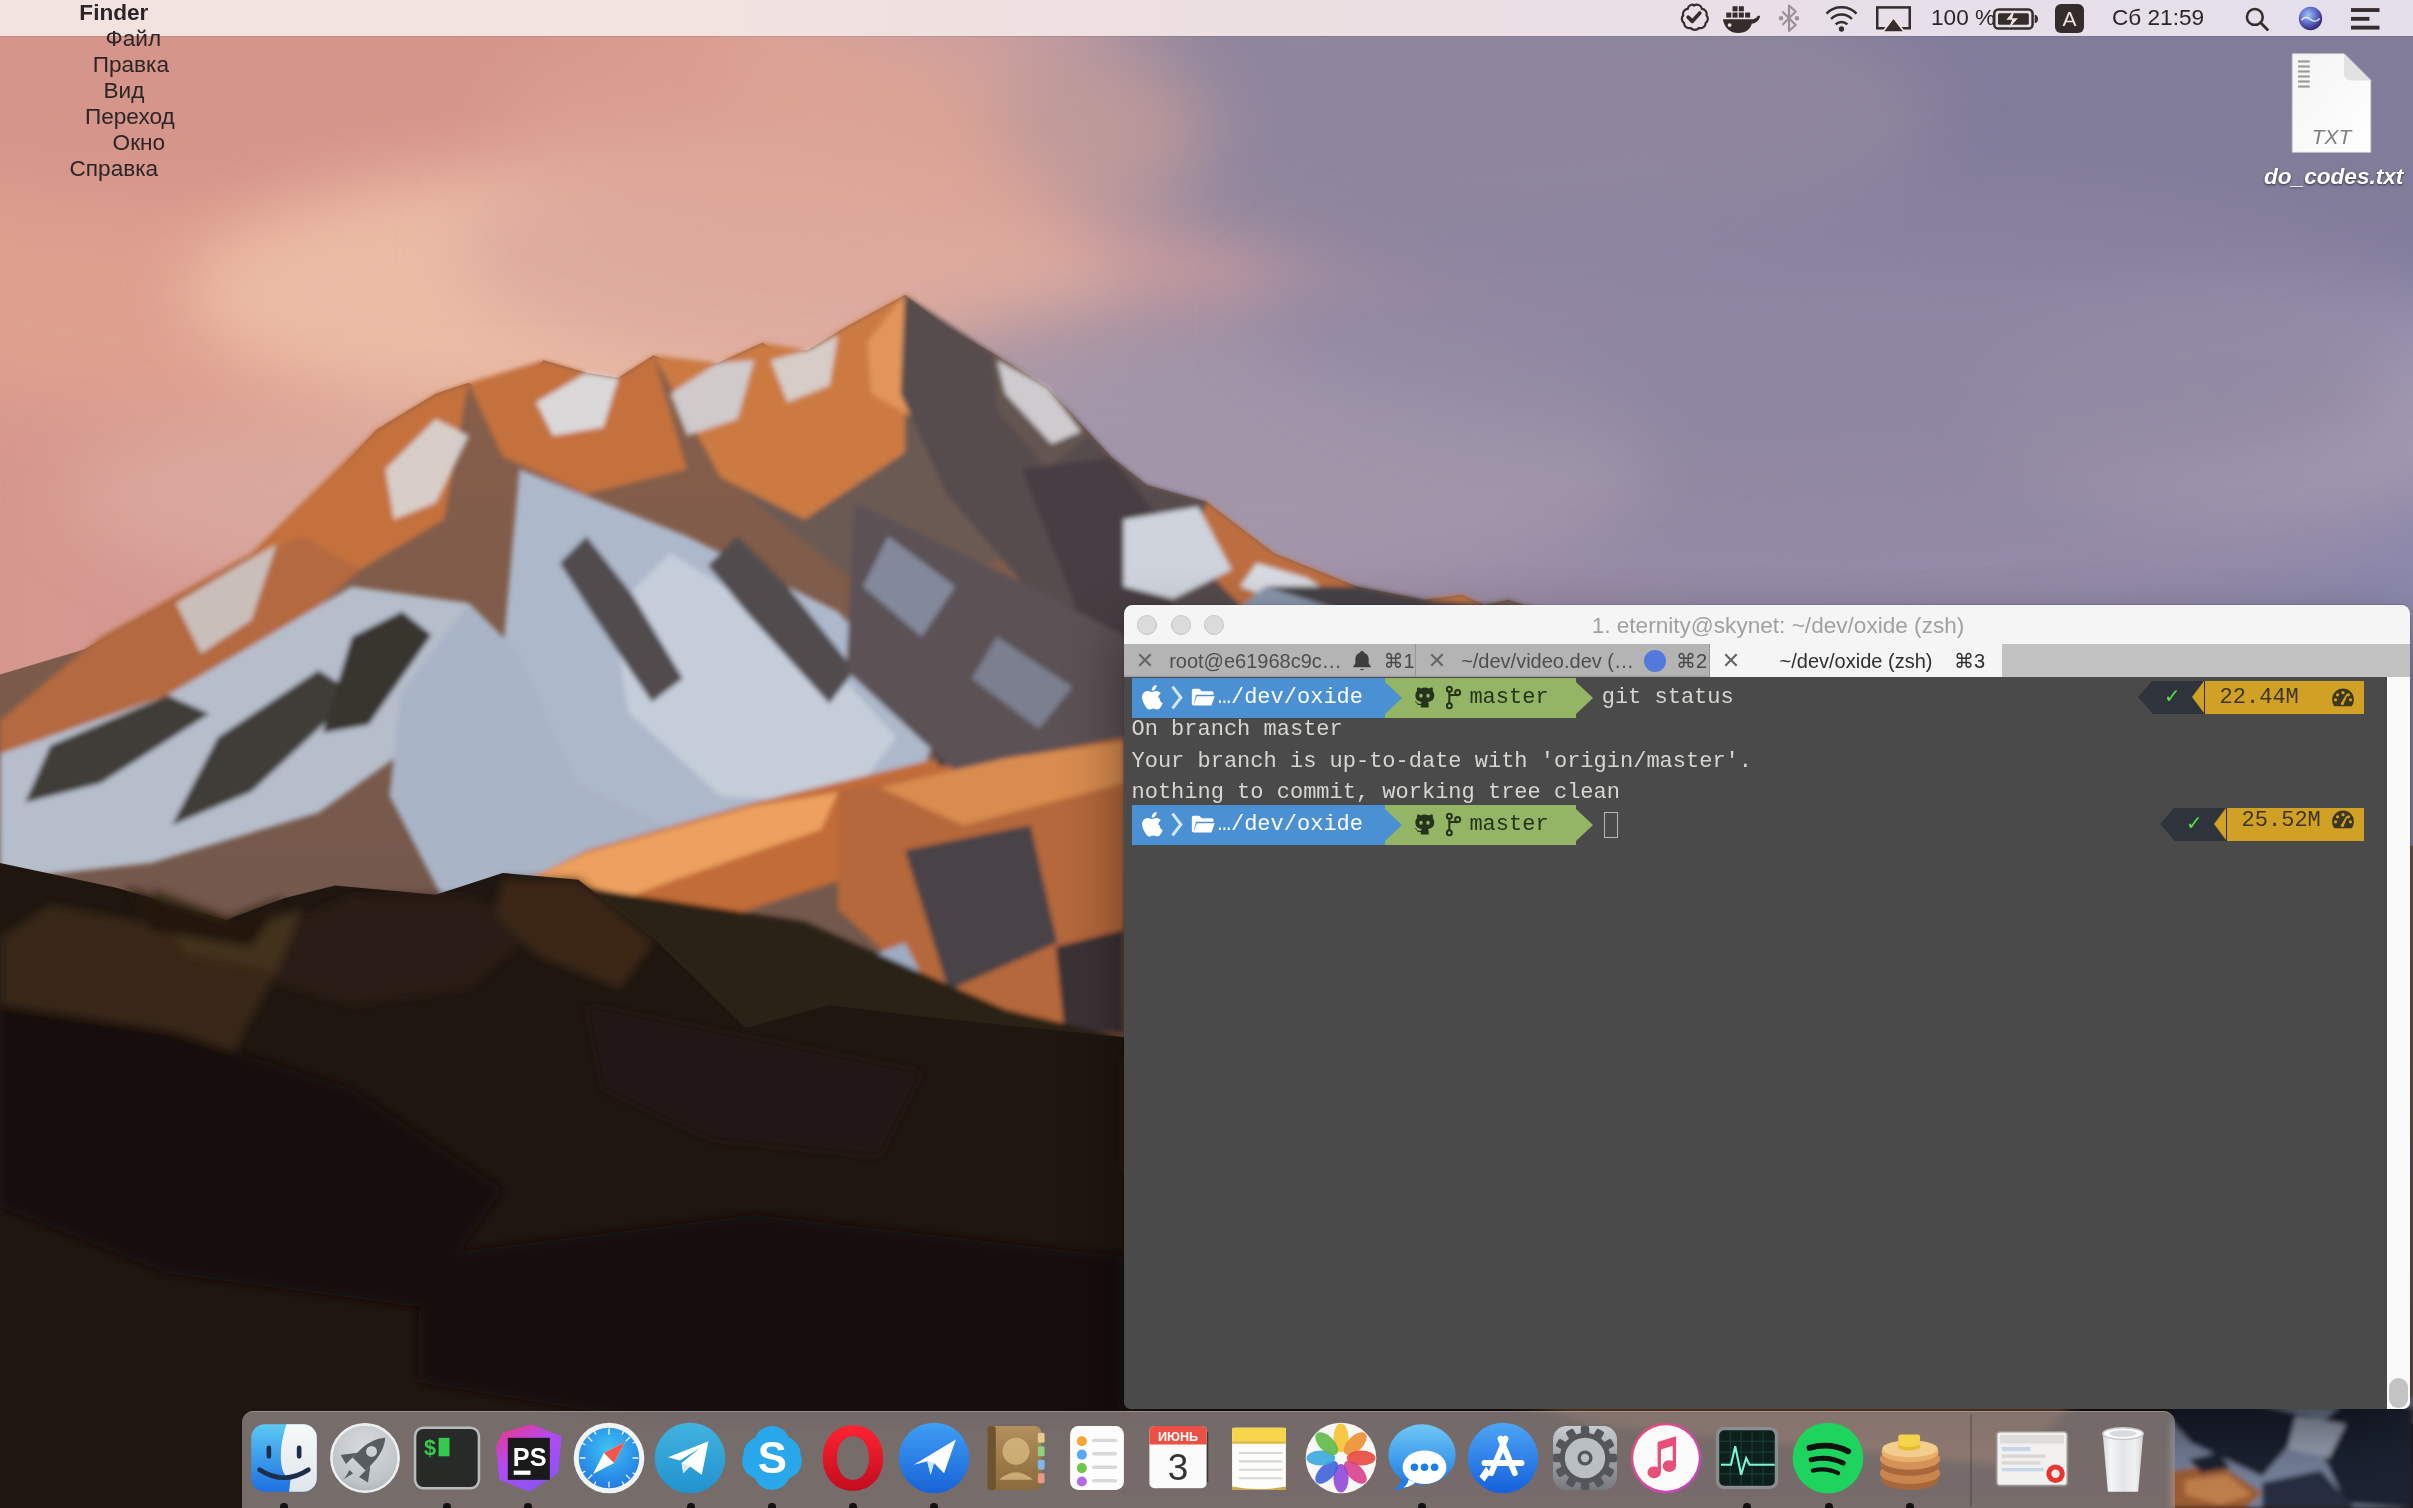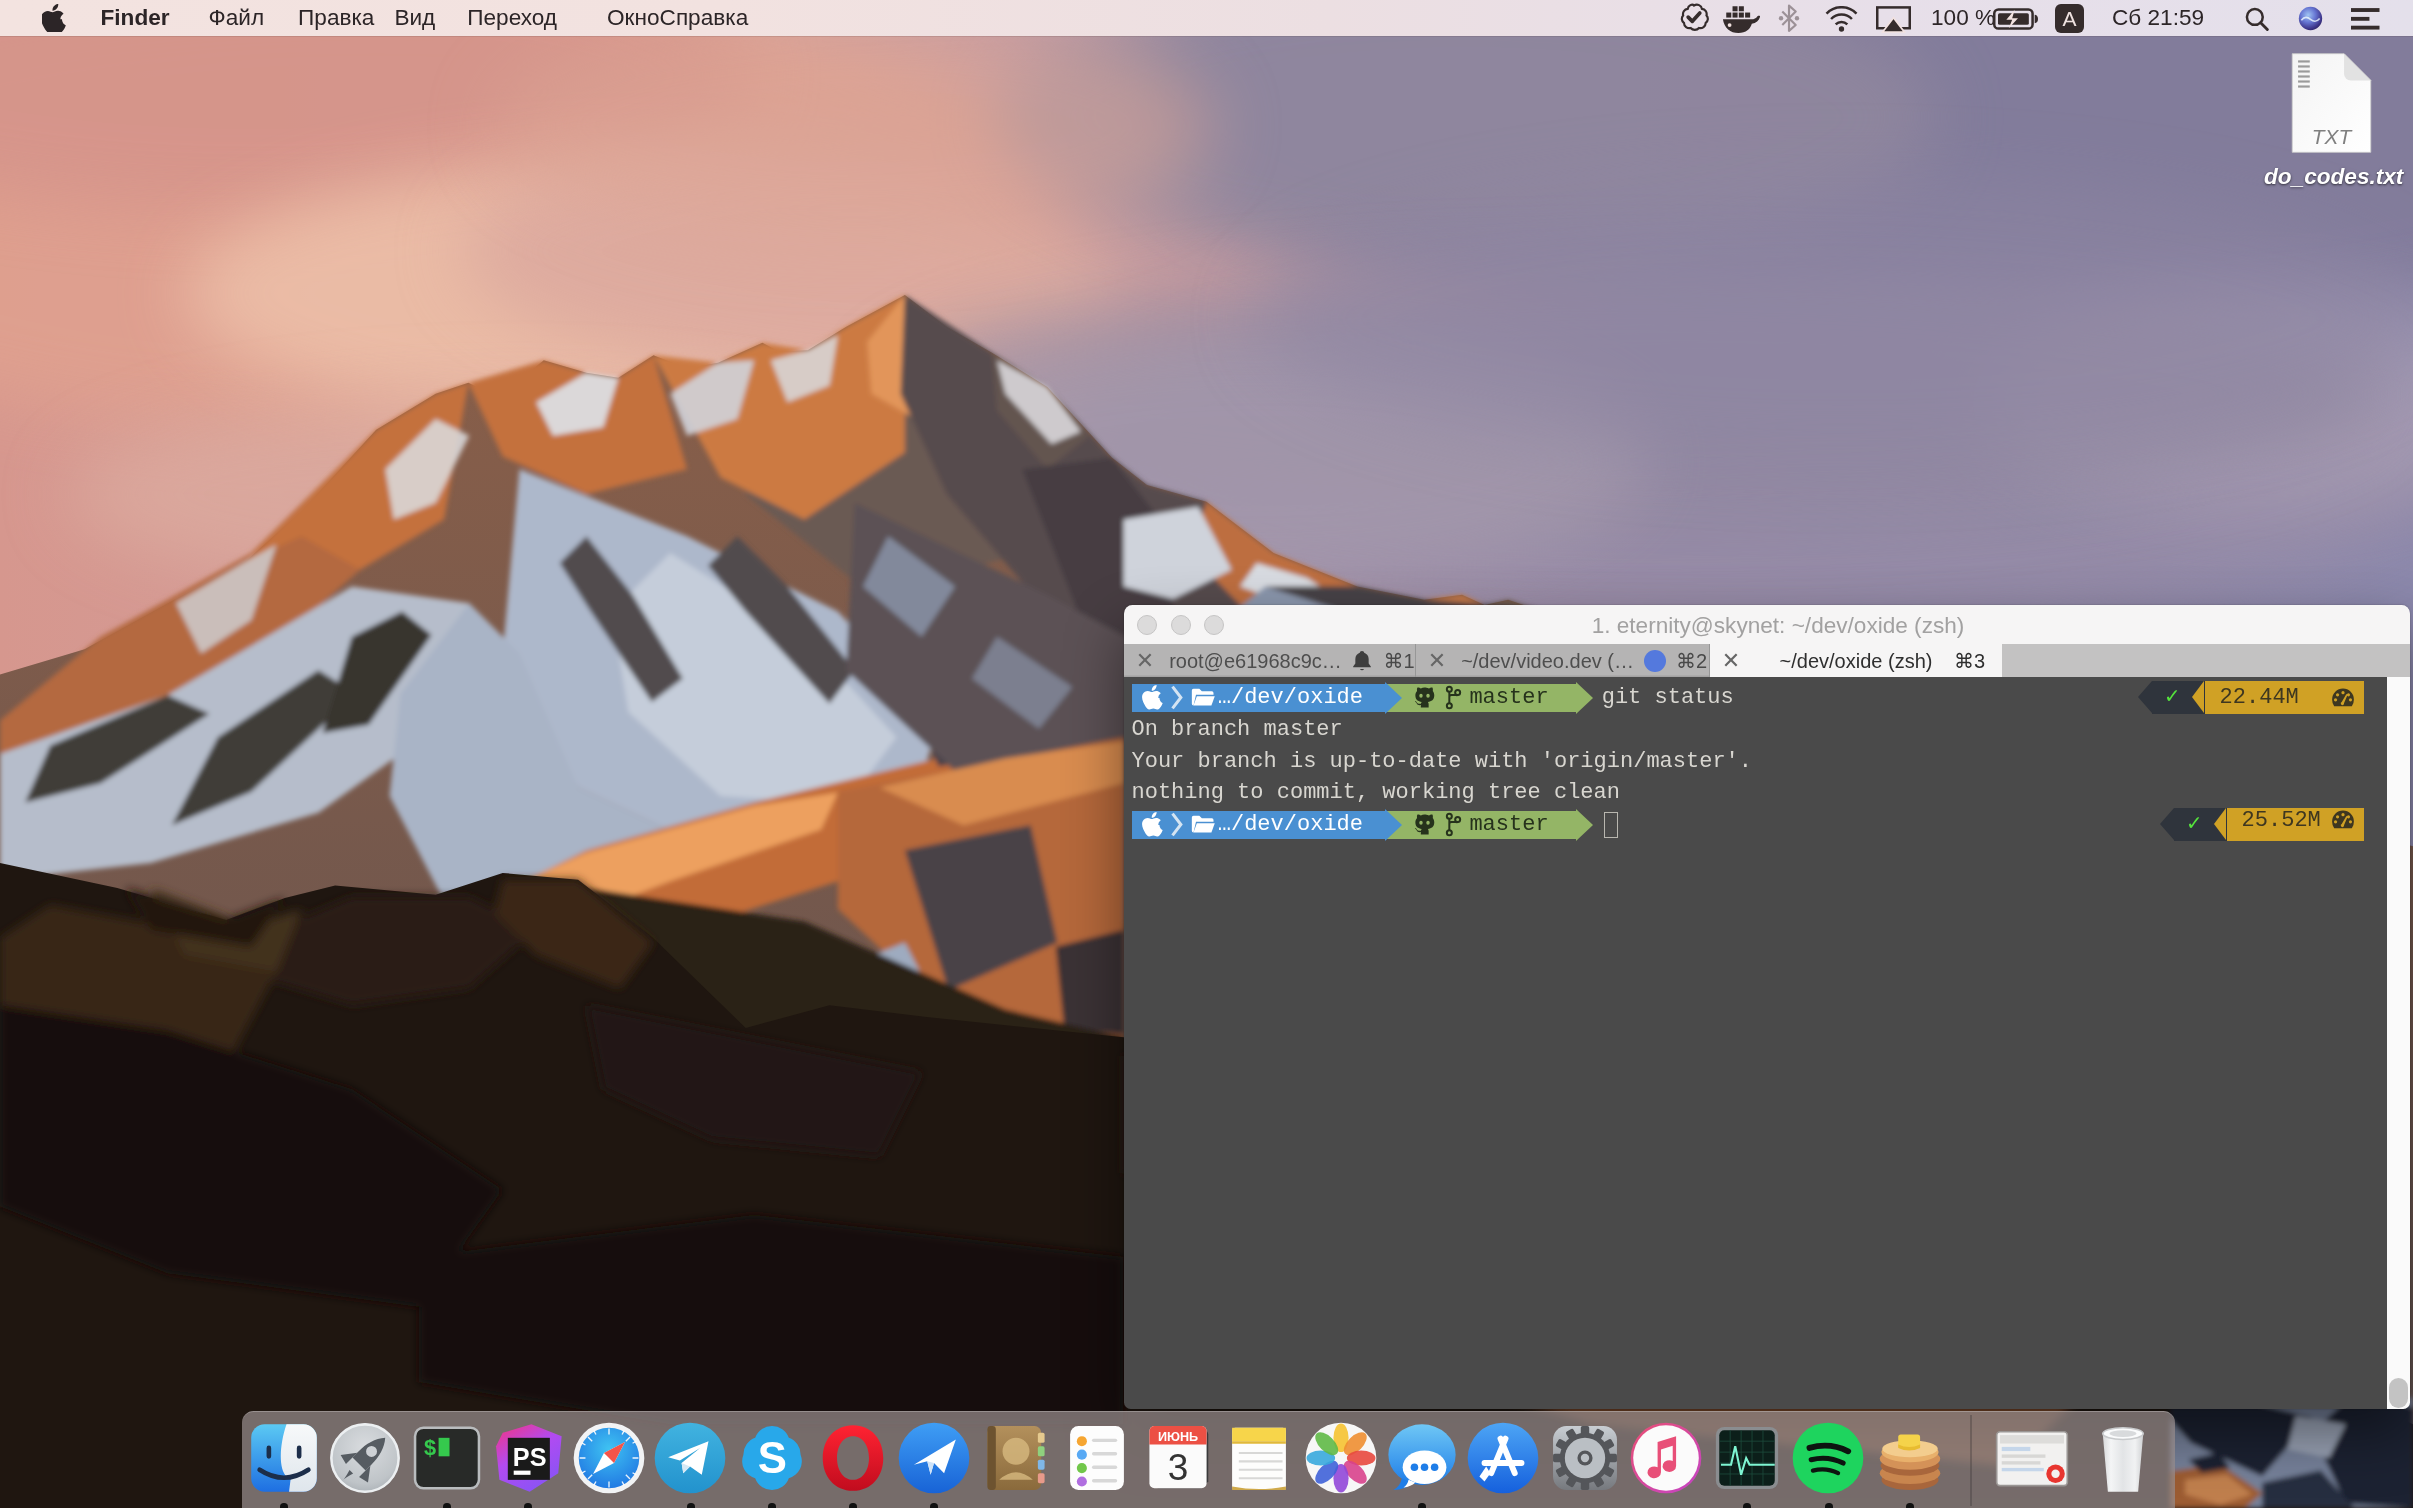--- a/index.html
+++ b/index.html
@@ -26,21 +26,21 @@
   #wtitle{position:absolute;left:0;top:0;width:100%;height:39px;line-height:42px;text-align:center;
     color:#a2a1a1;font-size:22.6px;padding-left:22px;}
   #tabbar{position:absolute;left:0;top:39px;width:100%;height:34px;background:#c0bfbf;display:flex;}
   .tab{height:34px;font-size:20px;color:#494949;display:flex;align-items:center;position:relative;white-space:nowrap;overflow:hidden;}
   .tab.inactive{background:#b5b4b4;border-right:0.8px solid #979797;box-shadow:inset 0 -2.5px 0 #a3a2a2;}
   .tab.active{background:#f6f5f5;color:#2f2f2f;}
   .tabx{font-size:22px;color:#666;margin:0 15px 0 11.7px;}
   #content{position:absolute;left:0;top:72px;width:1263px;height:732px;background:#4a4a4a;
     font-family:"Liberation Mono",monospace;font-size:22px;color:#d8d6d0;}
   .row{position:absolute;left:7.5px;height:33px;display:flex;align-items:center;white-space:pre;}
-  .seg{height:28px;display:flex;align-items:center;}
+  .seg{height:40px;display:flex;align-items:center;}
   .tri{width:0;height:0;border-top:16.3px solid transparent;border-bottom:16.3px solid transparent;}
   #scrollcol{position:absolute;right:0;top:72px;width:23.5px;height:732px;background:#fafafa;}
   #thumb{position:absolute;right:1.7px;top:701px;width:19px;height:30px;border-radius:10px;background:#c3c3c3;}
 
   
   .badge{position:absolute;display:flex;height:33px;}
 
   
   #dock{position:absolute;left:242px;top:1411px;width:1933px;height:97px;
     background:rgba(153,141,142,.72);border-top:0.8px solid rgba(255,255,255,.25);border-radius:11.7px 11.7px 0 0;}
@@ -181,21 +181,21 @@
       <path fill="#262e40" d="M2700,1770 2770,1755 2810,1800 2700,1800 Z"></path>
       <path fill="#9aa3b5" d="M2740,1690 2800,1700 2780,1740 2730,1730 Z"></path>
       <path fill="#9c5c31" d="M2590,1756 2650,1748 2700,1782 2680,1800 2590,1800 Z"></path>
       <path fill="#c07f4e" d="M2608,1766 2658,1760 2688,1784 2650,1796 2608,1784 Z"></path>
       <path fill="#1d2433" d="M2612,1742 2648,1734 2662,1752 2628,1758 Z"></path>
       <path fill="#1d2433" d="M2676,1718 2700,1712 2710,1730 2686,1736 Z"></path>
     </g>
   </svg>
 
   <div id="menubar">
-    <div class="mleft" style="padding-left:42px;">
+    <div class="mleft" style="padding-left:53px;flex-direction:column;">
       <svg width="23.5" height="28.5" viewBox="0 0 28 34" style="margin-right:35px;">
           <path fill="#2c2527" d="M23.1 18.1c0-4.6 3.8-6.8 4-6.9-2.2-3.2-5.5-3.6-6.7-3.7-2.9-.3-5.6 1.7-7 1.7-1.4 0-3.7-1.6-6-1.6-3.1 0-6 1.8-7.6 4.6C-3.4 17.9.9 26.3 4 30.9c1.5 2.2 3.4 4.7 5.8 4.6 2.3-.1 3.2-1.5 6-1.5s3.6 1.5 6 1.4c2.5 0 4.1-2.3 5.6-4.5 1.8-2.6 2.5-5.1 2.5-5.2-.1 0-4.8-1.9-4.8-7.6zM18.5 4.6C19.8 3 20.6 .9 20.4-1.2c-1.8.1-4 1.2-5.3 2.8-1.2 1.4-2.2 3.6-1.9 5.7 2 .1 4-1 5.3-2.7z" transform="translate(0,1) scale(.95)"></path>
         </svg>
       <span class="mitem" style="font-weight:bold;">Finder</span>
       <span class="mitem" style="margin-left:39px;">Файл</span>
       <span class="mitem" style="margin-left:34px;">Правка</span>
       <span class="mitem" style="margin-left:20px;">Вид</span>
       <span class="mitem" style="margin-left:32px;">Переход</span>
       <span class="mitem" style="margin-left:50px;text-align:right;">Окно</span>
       <span class="mitem" style="">Справка</span>

